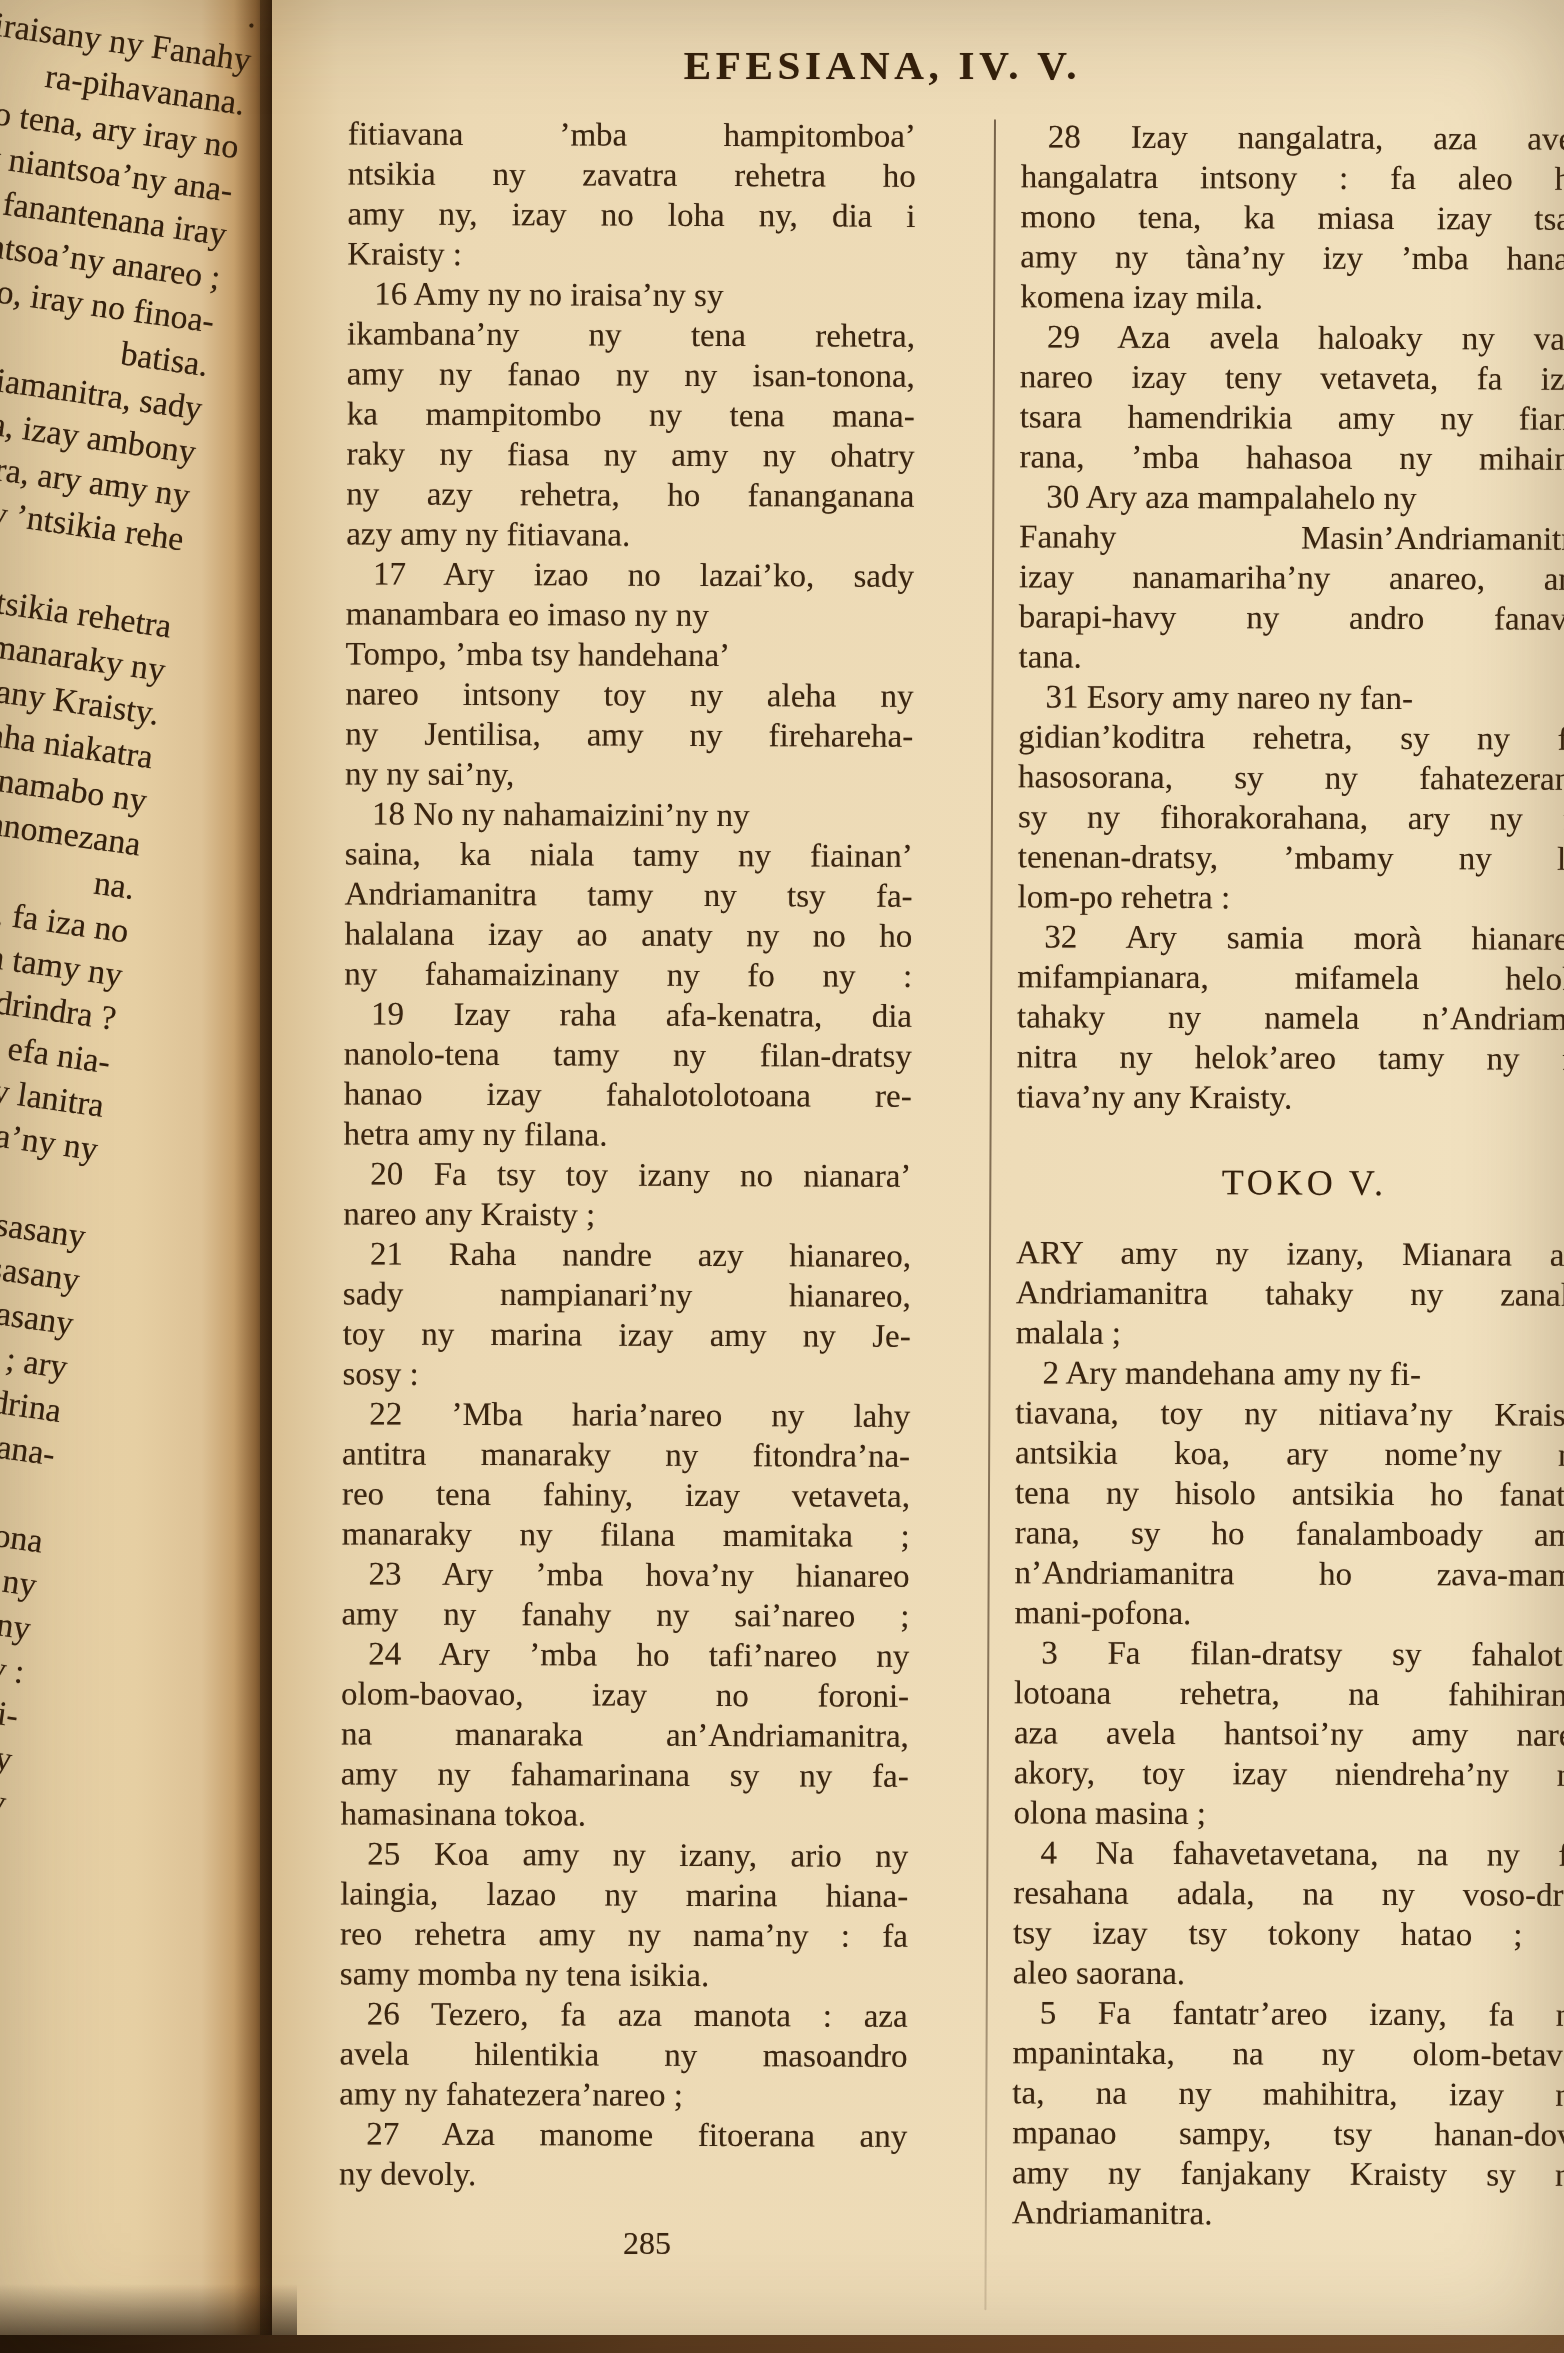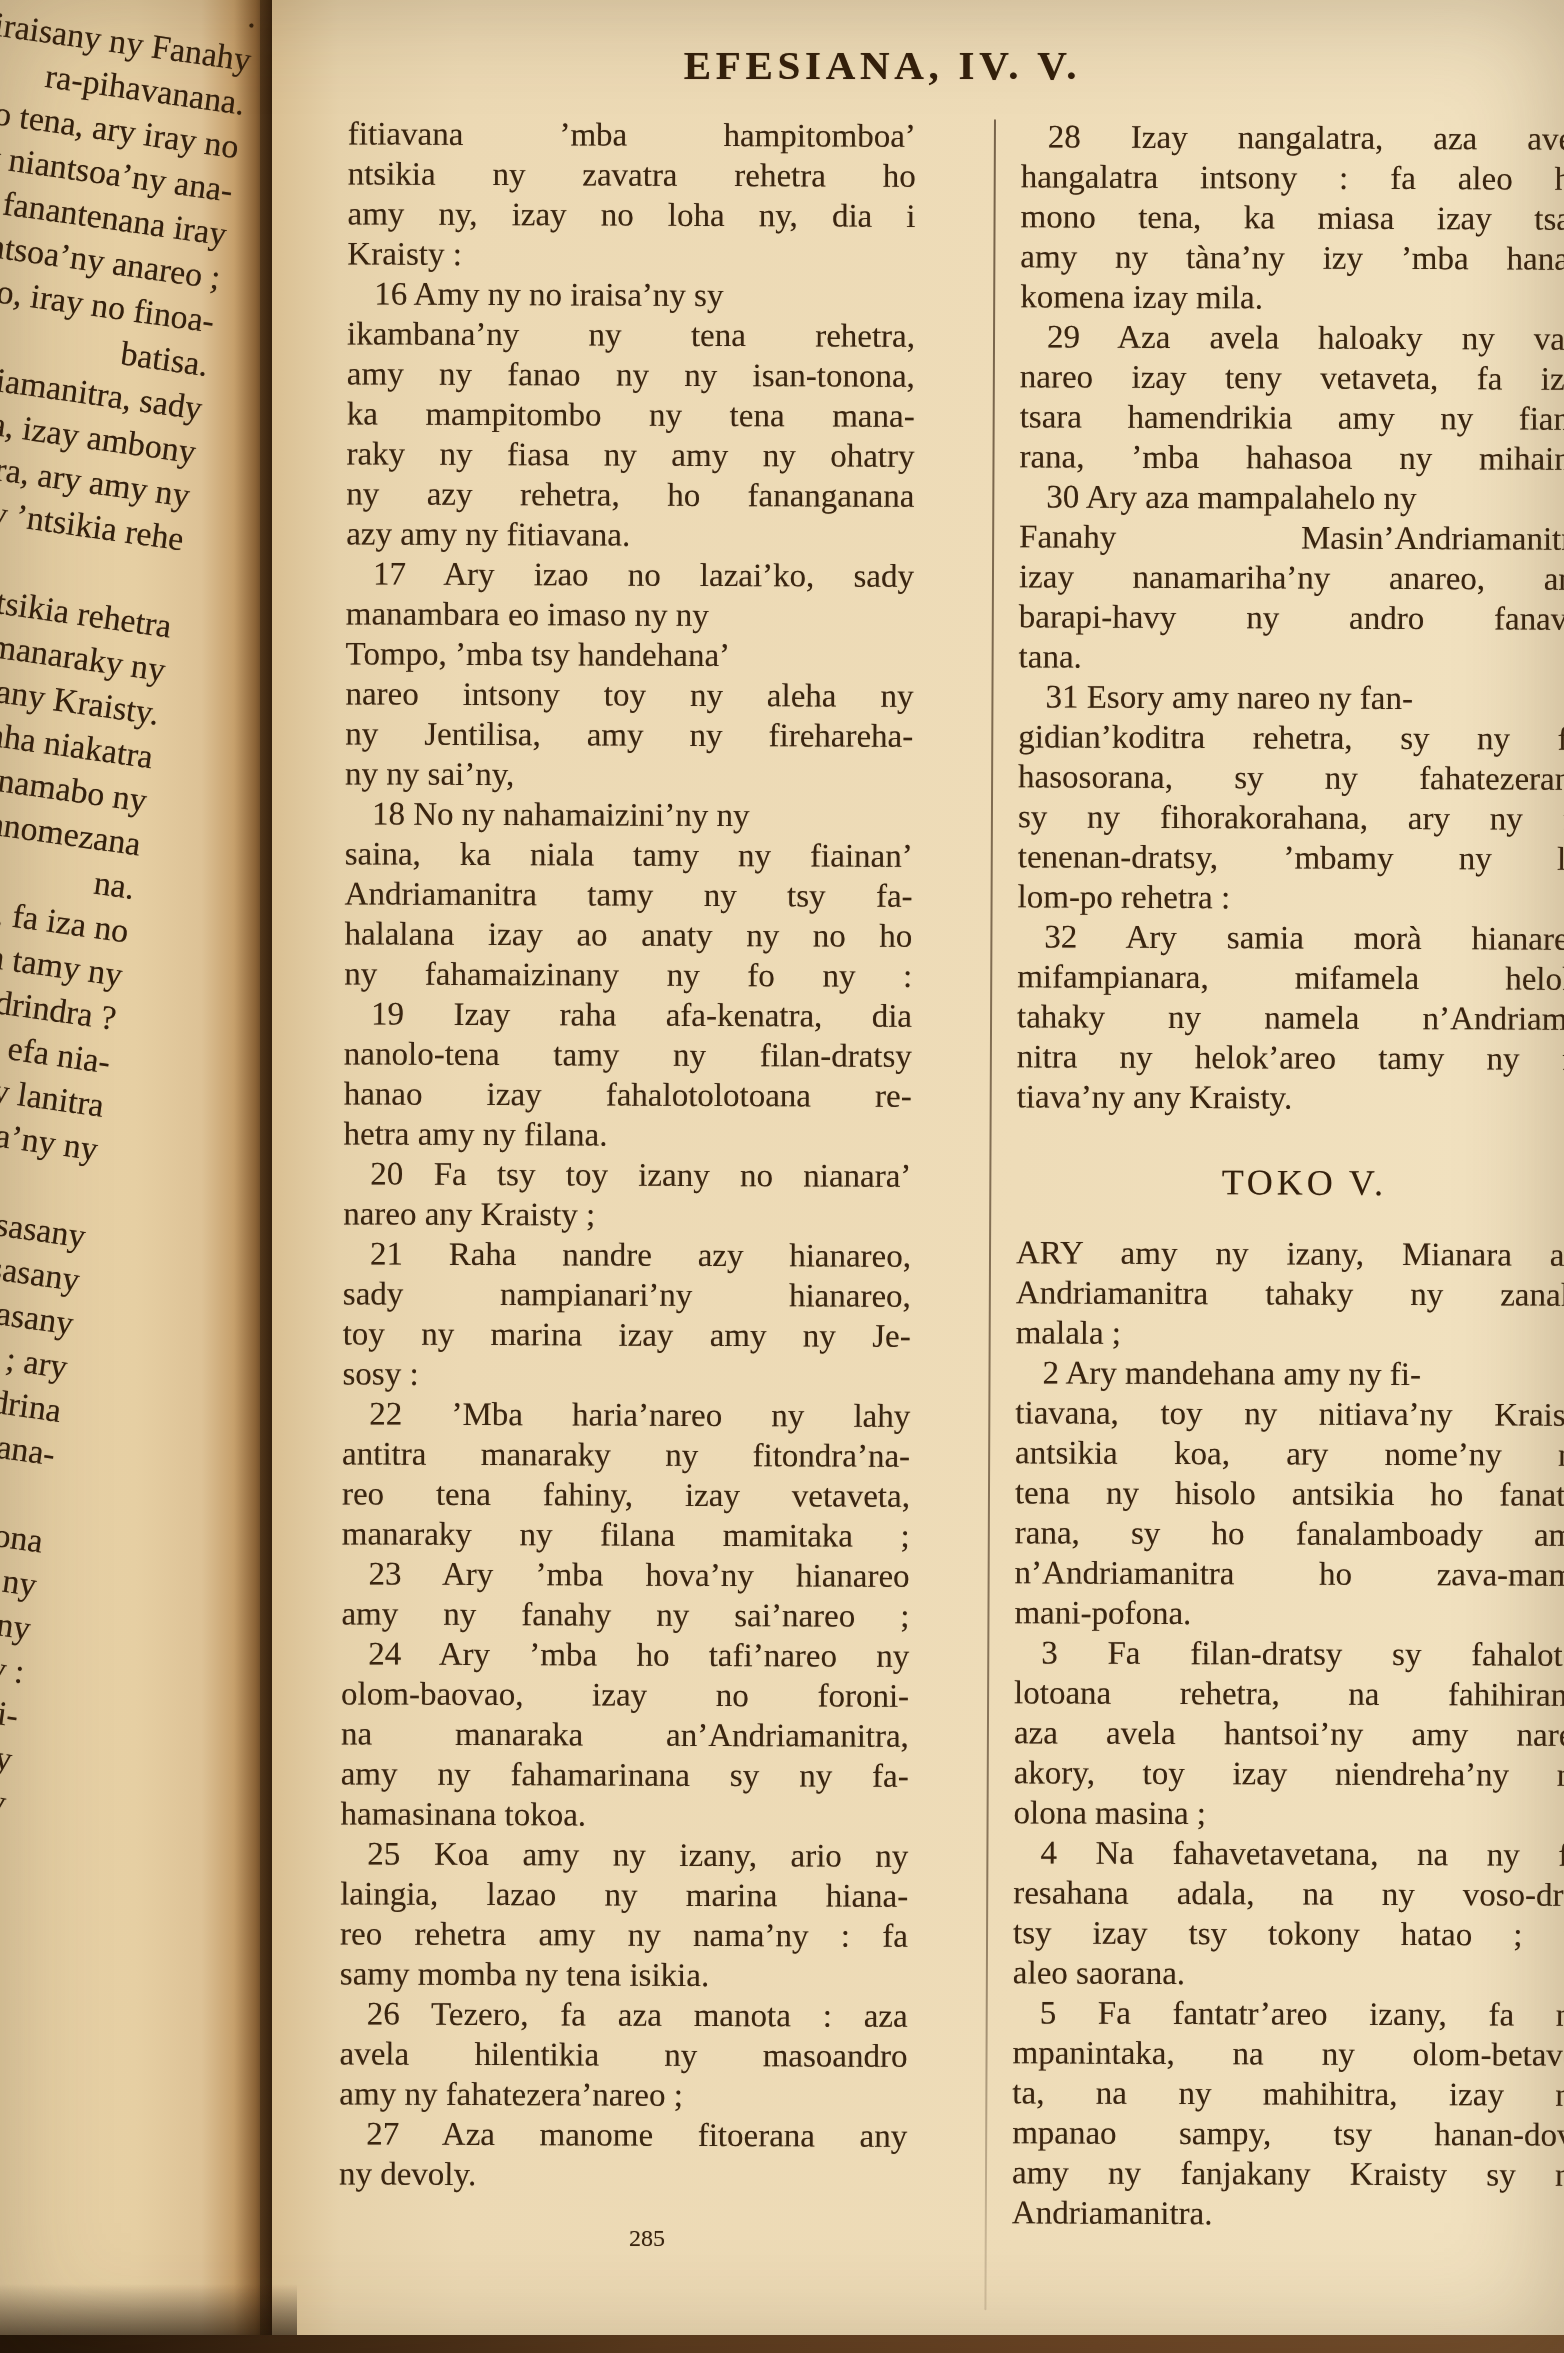--- a/index.html
+++ b/index.html
@@ -64,21 +64,21 @@
     background:linear-gradient(to bottom,
       rgba(56,35,15,0.65) 0%, rgba(56,35,15,0.55) 80%, rgba(56,35,15,0.15) 100%);
     border-radius:1.6px;
   }
   .chapter-heading{
     margin-top:45px; margin-bottom:31px;
     text-align:center; font-size:36px; letter-spacing:3.9px; color:#34200c;
   }
   .page-number{
     position:absolute; top:2225px; left:203px; width:344px;
-    text-align:center; font-size:24px; color:#3a2510;
+    text-align:center; font-size:32px; color:#3a2510;
     text-shadow:0 0 0.8px rgba(58,37,16,0.4);
   }
   
   .bottom-band{
     position:absolute; bottom:0; left:0; width:1565px; height:19px;
     background:linear-gradient(to right,
       #1d1006 0%, #3a2411 18%, #5a3a1e 42%, #6b4526 70%, #75502e 100%);
   }
   .corner-shadow{
     position:absolute; bottom:0; left:0; width:297px; height:70px;

